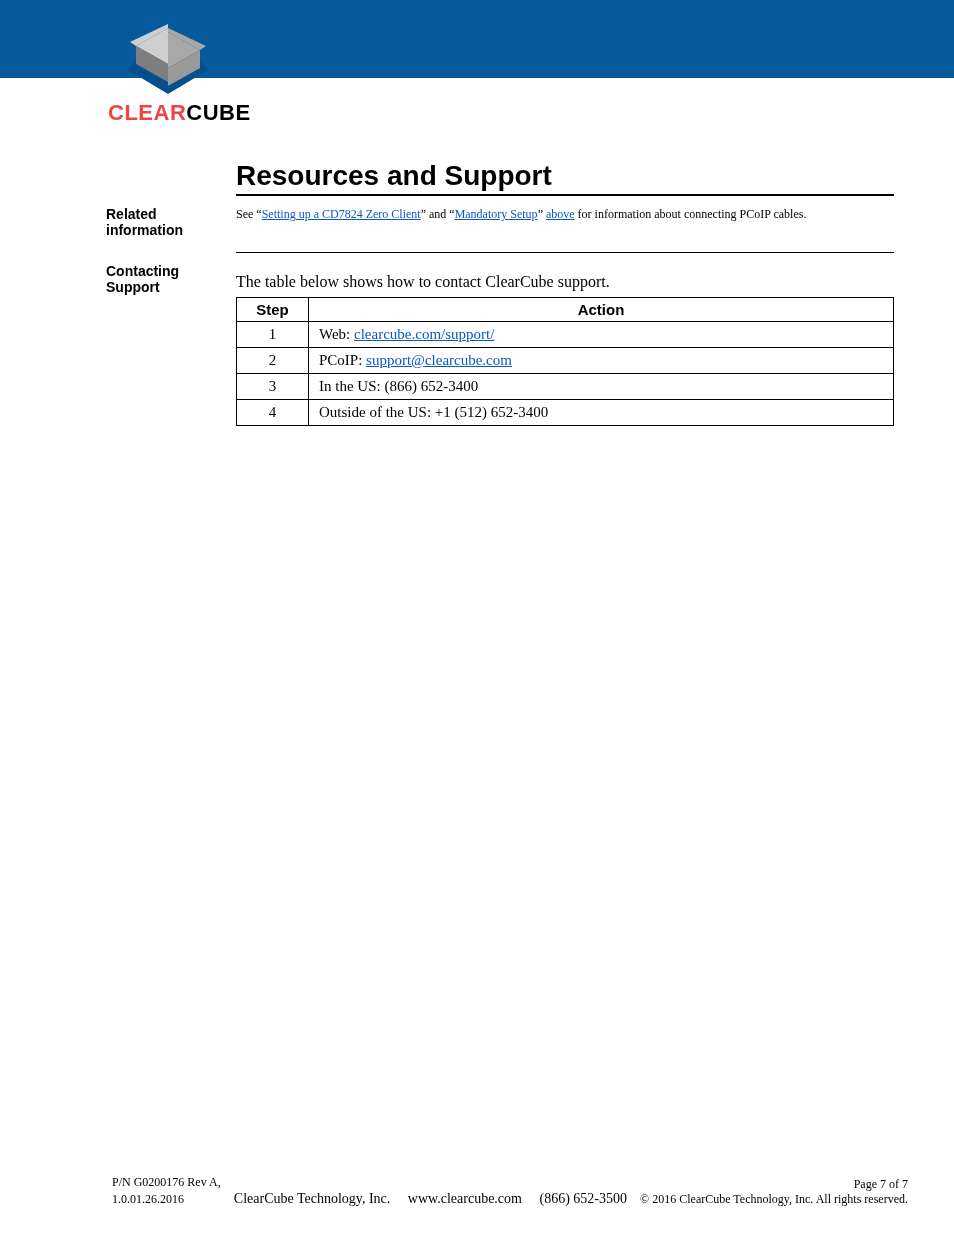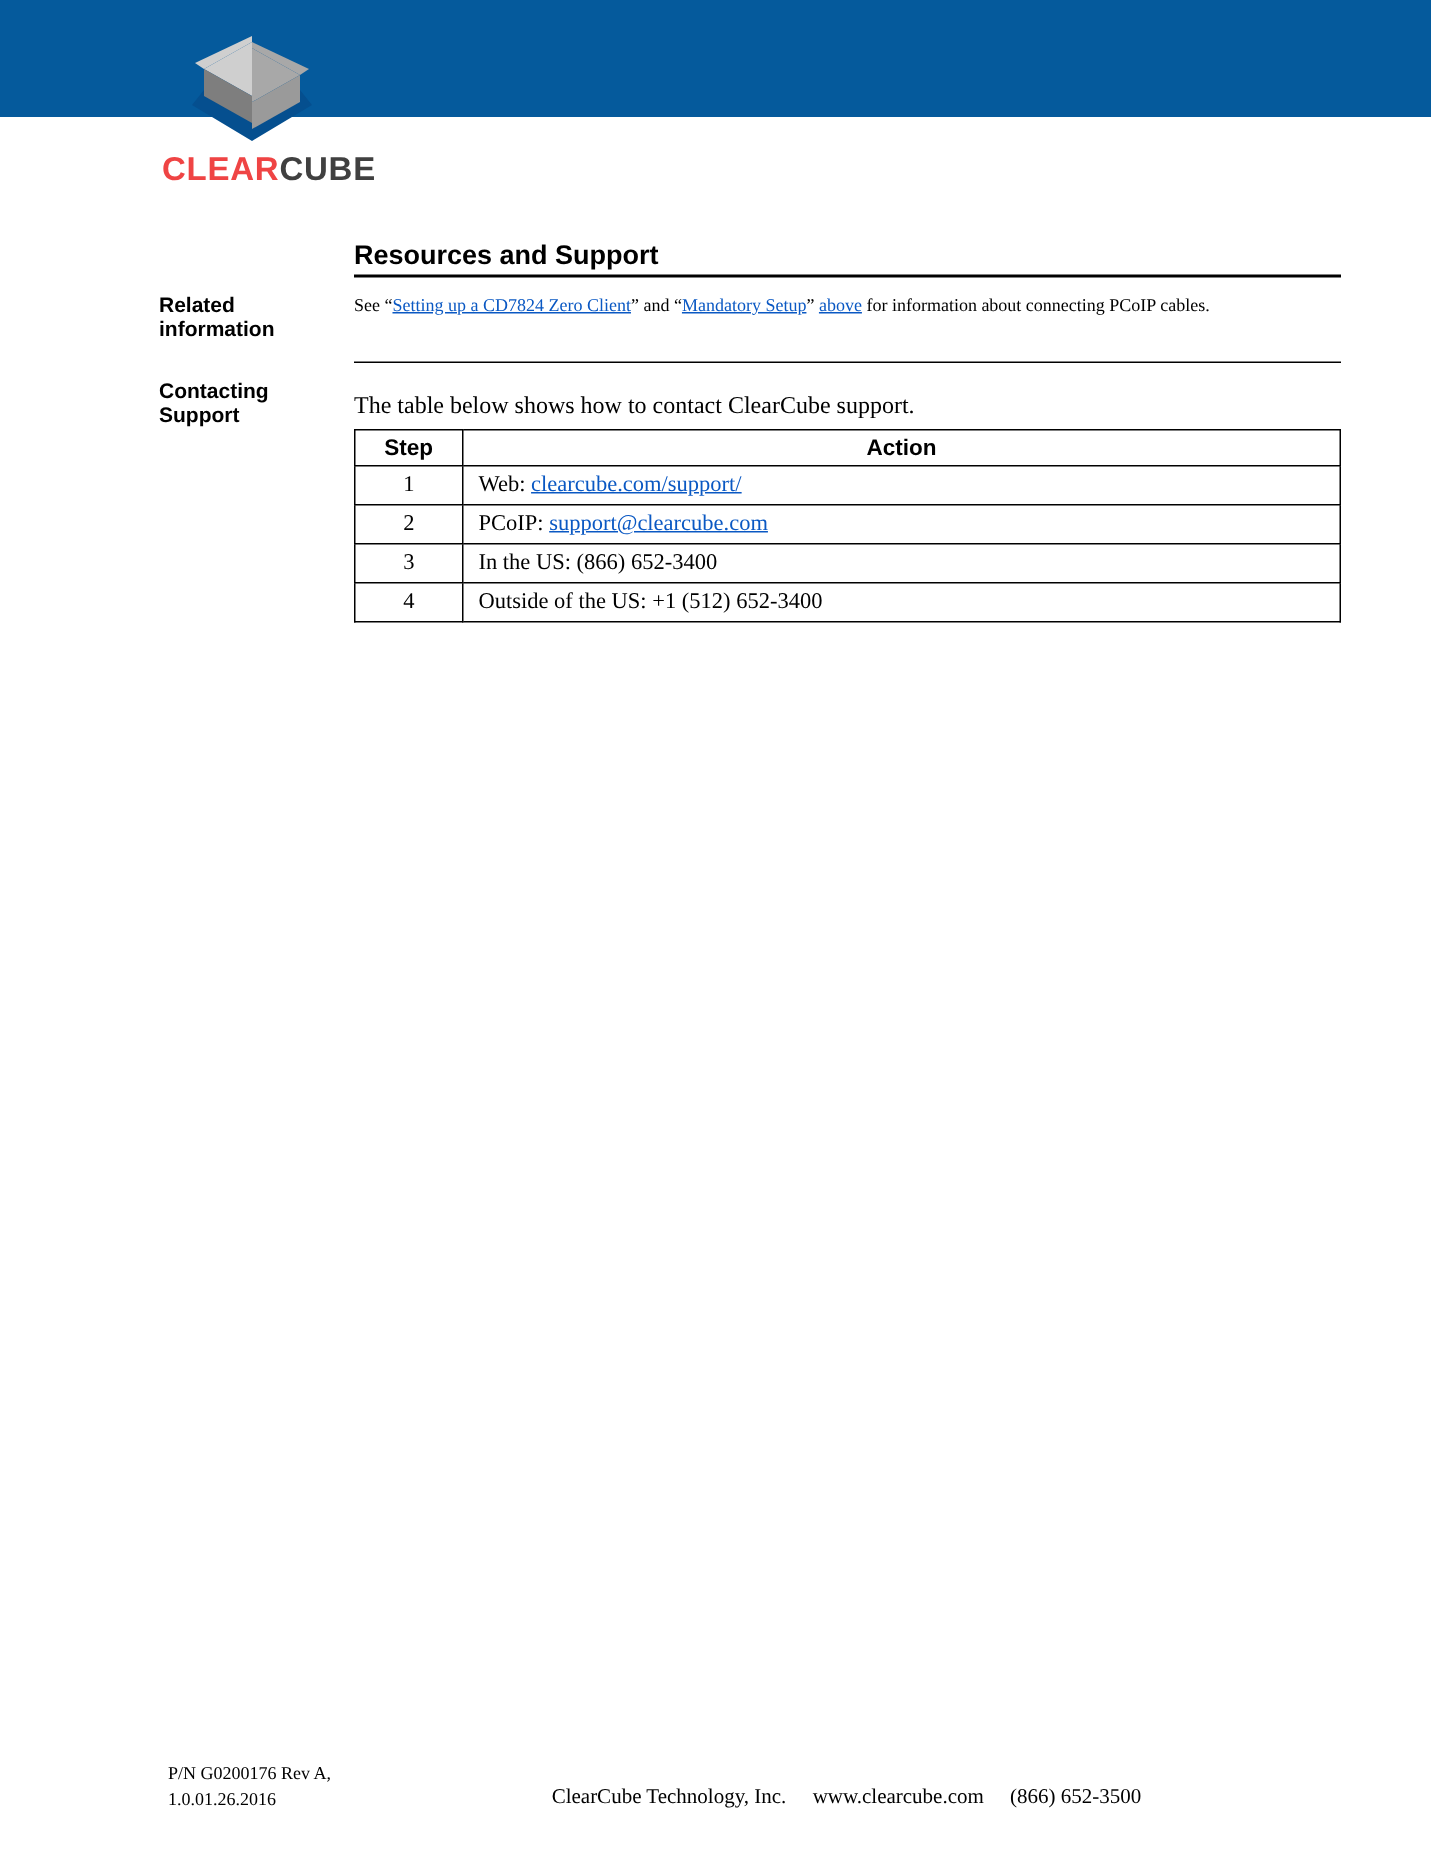--- a/index.html
+++ b/index.html
@@ -23,34 +23,34 @@
   .logo svg { display: block; }
   .logo-text {
     margin-top: 6px;
     font-family: Arial, Helvetica, sans-serif;
     font-weight: 800;
     font-size: 22px;
     letter-spacing: 0.5px;
     white-space: nowrap;
   }
   .logo-text .clear { color: #ef4444; }
-  .logo-text .cube  { color: #404040; }
+  .logo-text .cube  { color: #000000; }
 
   
   .content {
     position: absolute;
     left: 236px;
     right: 60px;
     top: 160px;
   }
 
   .section-title {
     font-family: Arial, Helvetica, sans-serif;
     font-weight: 700;
-    font-size: 18px;
+    font-size: 28px;
     margin-bottom: 4px;
     border-bottom: 2px solid #000;
     padding-bottom: 2px;
   }
 
   .row {
     display: flex;
     align-items: flex-start;
     margin-top: 10px;
   }
@@ -216,13 +216,17 @@
     <div class="pn">P/N G0200176 Rev A,</div>
     <div>1.0.01.26.2016</div>
   </div>
   <div class="mid">
     <span>ClearCube Technology, Inc.</span>
     &nbsp;&nbsp;&nbsp;
     <span>www.clearcube.com</span>
     &nbsp;&nbsp;&nbsp;
     <span>(866) 652-3500</span>
   </div>
+  <div class="right">
+    <div>Page 7 of 7</div>
+    <div>© 2016 ClearCube Technology, Inc. All rights reserved.</div>
+  </div>
 </div>
 
 </body></html>

